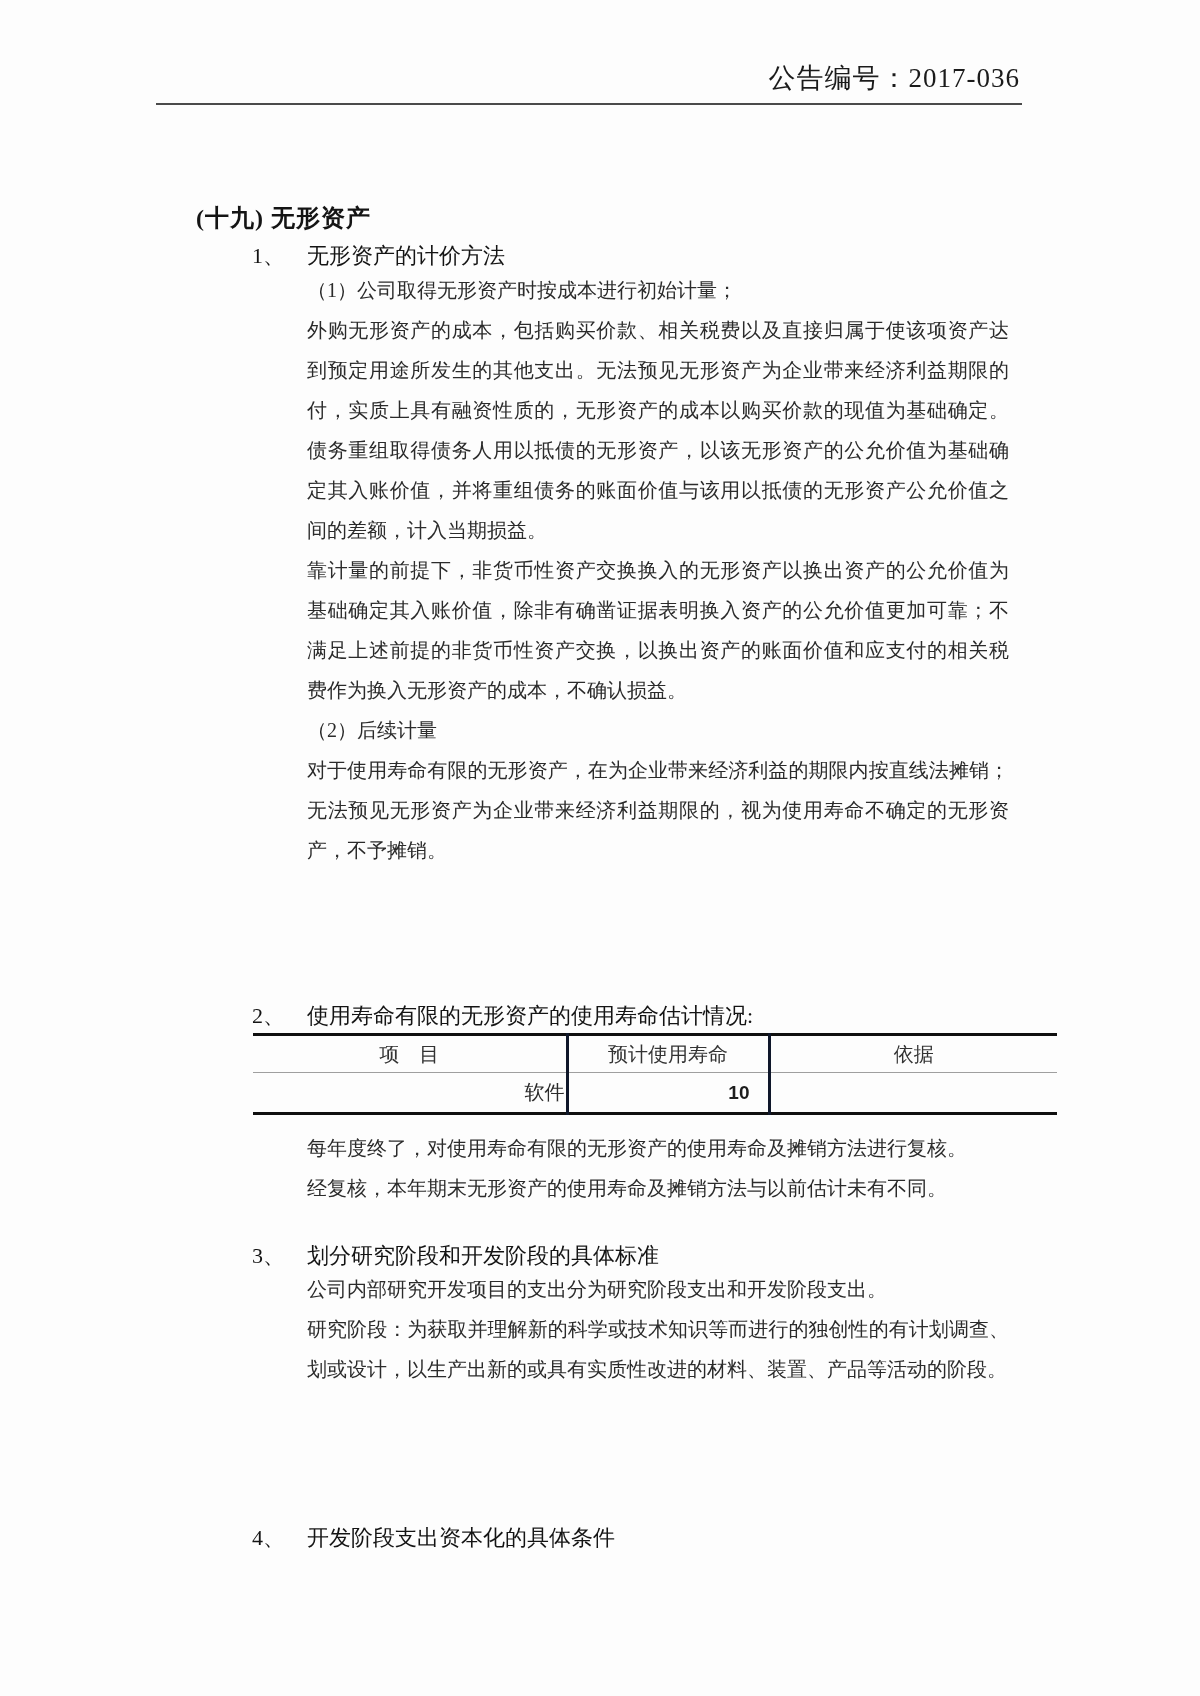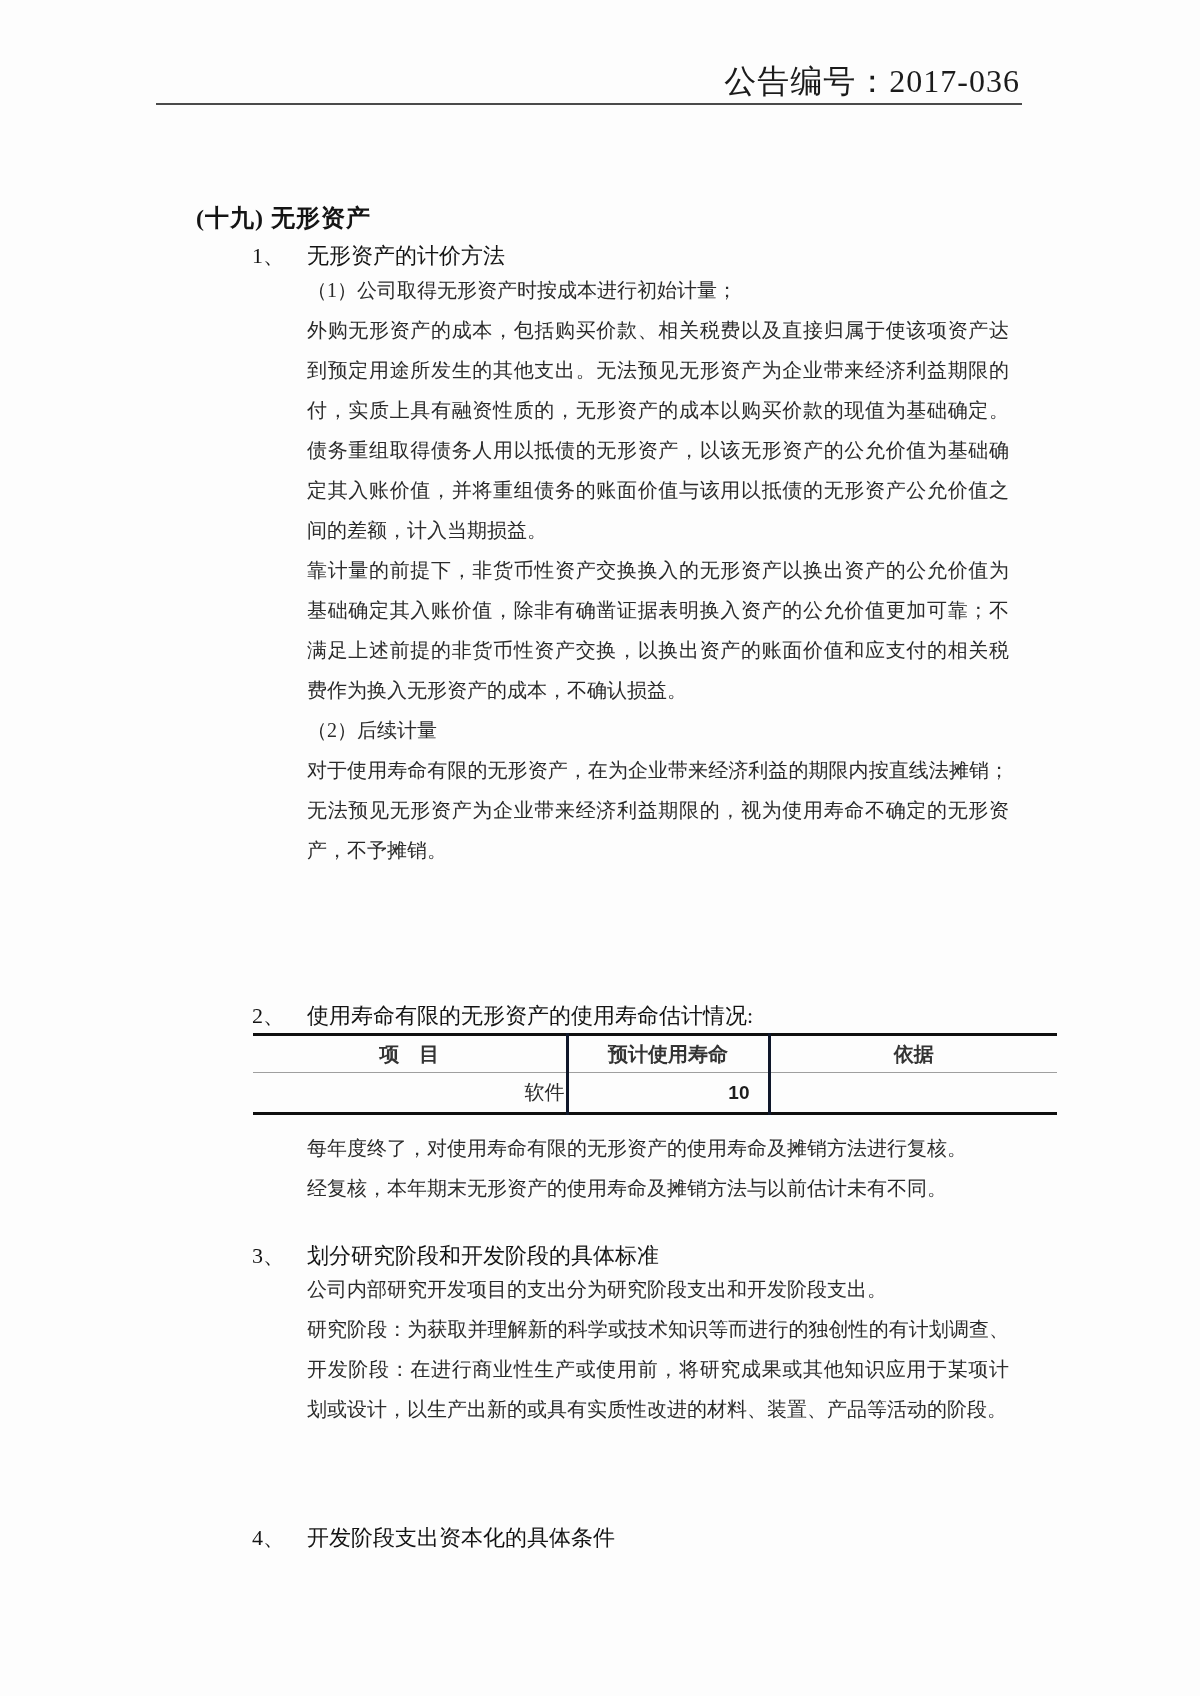--- a/index.html
+++ b/index.html
@@ -8,21 +8,21 @@
     position:relative;
     width:1200px;height:1696px;
     background:#fdfdfd;
     font-family:"Liberation Serif",serif;
     color:#272727;
     overflow:hidden;
   }
   
   .doc-number{
     position:absolute;top:60px;right:180px;
-    font-size:32px;letter-spacing:1px;color:#1b1b1b;
+    font-size:27px;letter-spacing:1px;color:#1b1b1b;
   }
   .header-rule{
     position:absolute;top:103px;left:156px;width:866px;height:2px;
     background:#4a4a4a;
   }
   
   .section-heading{
     position:absolute;top:190px;left:184px;margin:12px;
     font-size:24px;font-weight:700;color:#141414;letter-spacing:1px;
   }
@@ -51,21 +51,21 @@
   table.est{
     position:absolute;left:253px;top:1033px;width:804px;
     border-collapse:collapse;table-layout:fixed;
     border-top:3px solid #101010;border-bottom:3px solid #101010;
     font-size:20px;color:#2b2b2b;
   }
   table.est col.c1{width:314px}
   table.est col.c2{width:202px}
   table.est col.c3{width:288px}
   table.est th{
-    font-weight:700;height:34px;text-align:center;
+    font-weight:400;height:34px;text-align:center;
     border-bottom:1px solid #9f9f9f;color:#333;
   }
   table.est td{height:37px;}
   table.est th+th, table.est td+td{border-left:3px solid #0f172a;}
   td.cell-item{padding-left:13px;text-align:right;}
   td.cell-life{text-align:right;padding-right:18px;
     font-family:"Liberation Sans",sans-serif;font-weight:700;font-size:19px;color:#1d1d1d;}
   td.cell-basis{}
 </style>
 </head>
@@ -117,18 +117,17 @@
         </tbody>
       </table>
       <div class="item-body" id="body-2">
         <div class="line">每年度终了，对使用寿命有限的无形资产的使用寿命及摊销方法进行复核。</div>
         <div class="line">经复核，本年期末无形资产的使用寿命及摊销方法与以前估计未有不同。</div>
       </div>
       <div class="item-head" id="head-3"><span class="num">3、</span><span class="title">划分研究阶段和开发阶段的具体标准</span></div>
       <div class="item-body" id="body-3">
         <div class="line">公司内部研究开发项目的支出分为研究阶段支出和开发阶段支出。</div>
         <div class="line just">研究阶段：为获取并理解新的科学或技术知识等而进行的独创性的有计划调查、</div>
-        <div class="line just">开发阶段：在进行商业性生产或使用前，将研究成果或其他知识应用于某项计</div>
         <div class="line">划或设计，以生产出新的或具有实质性改进的材料、装置、产品等活动的阶段。</div>
       </div>
       <div class="item-head" id="head-4"><span class="num">4、</span><span class="title">开发阶段支出资本化的具体条件</span></div>
     </div>
 </div>
 
 </body></html>

